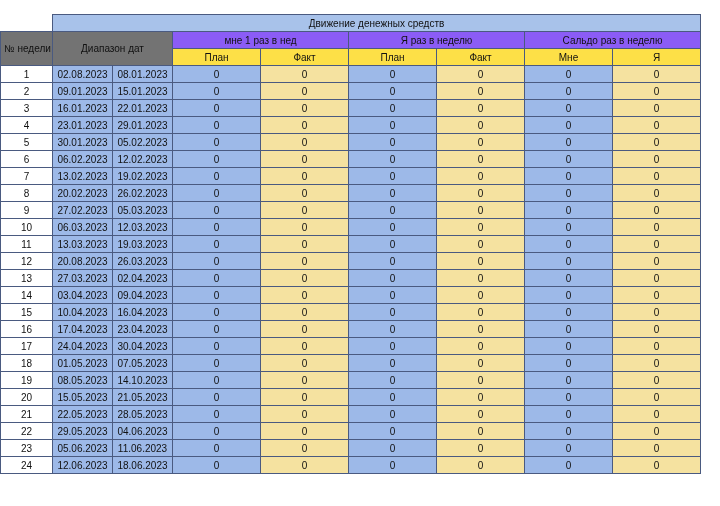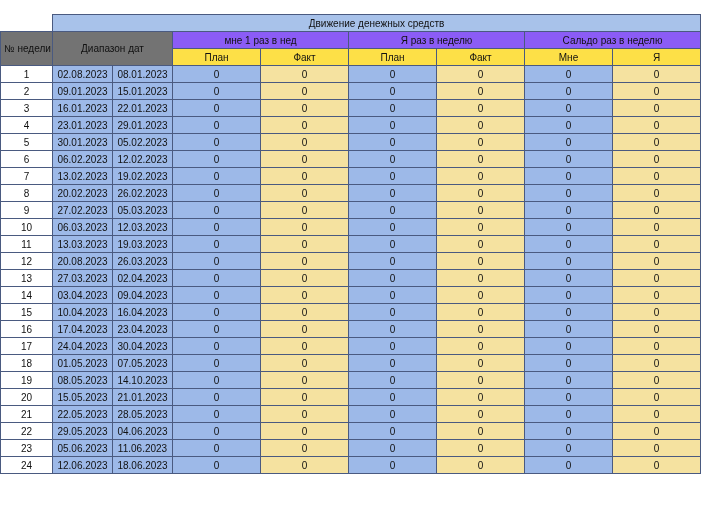--- a/index.html
+++ b/index.html
@@ -373,21 +373,21 @@
           <td class="c-blue">0</td>
           <td class="c-yellow">0</td>
           <td class="c-blue">0</td>
           <td class="c-yellow">0</td>
           <td class="c-blue">0</td>
           <td class="c-yellow">0</td>
         </tr>
         <tr>
           <td class="c-num">20</td>
           <td class="c-date-cell">15.05.2023</td>
-          <td class="c-date-cell">21.01.2023</td>
+          <td class="c-date-cell">21.05.2023</td>
           <td class="c-blue">0</td>
           <td class="c-yellow">0</td>
           <td class="c-blue">0</td>
           <td class="c-yellow">0</td>
           <td class="c-blue">0</td>
           <td class="c-yellow">0</td>
         </tr>
         <tr>
           <td class="c-num">21</td>
           <td class="c-date-cell">22.05.2023</td>

